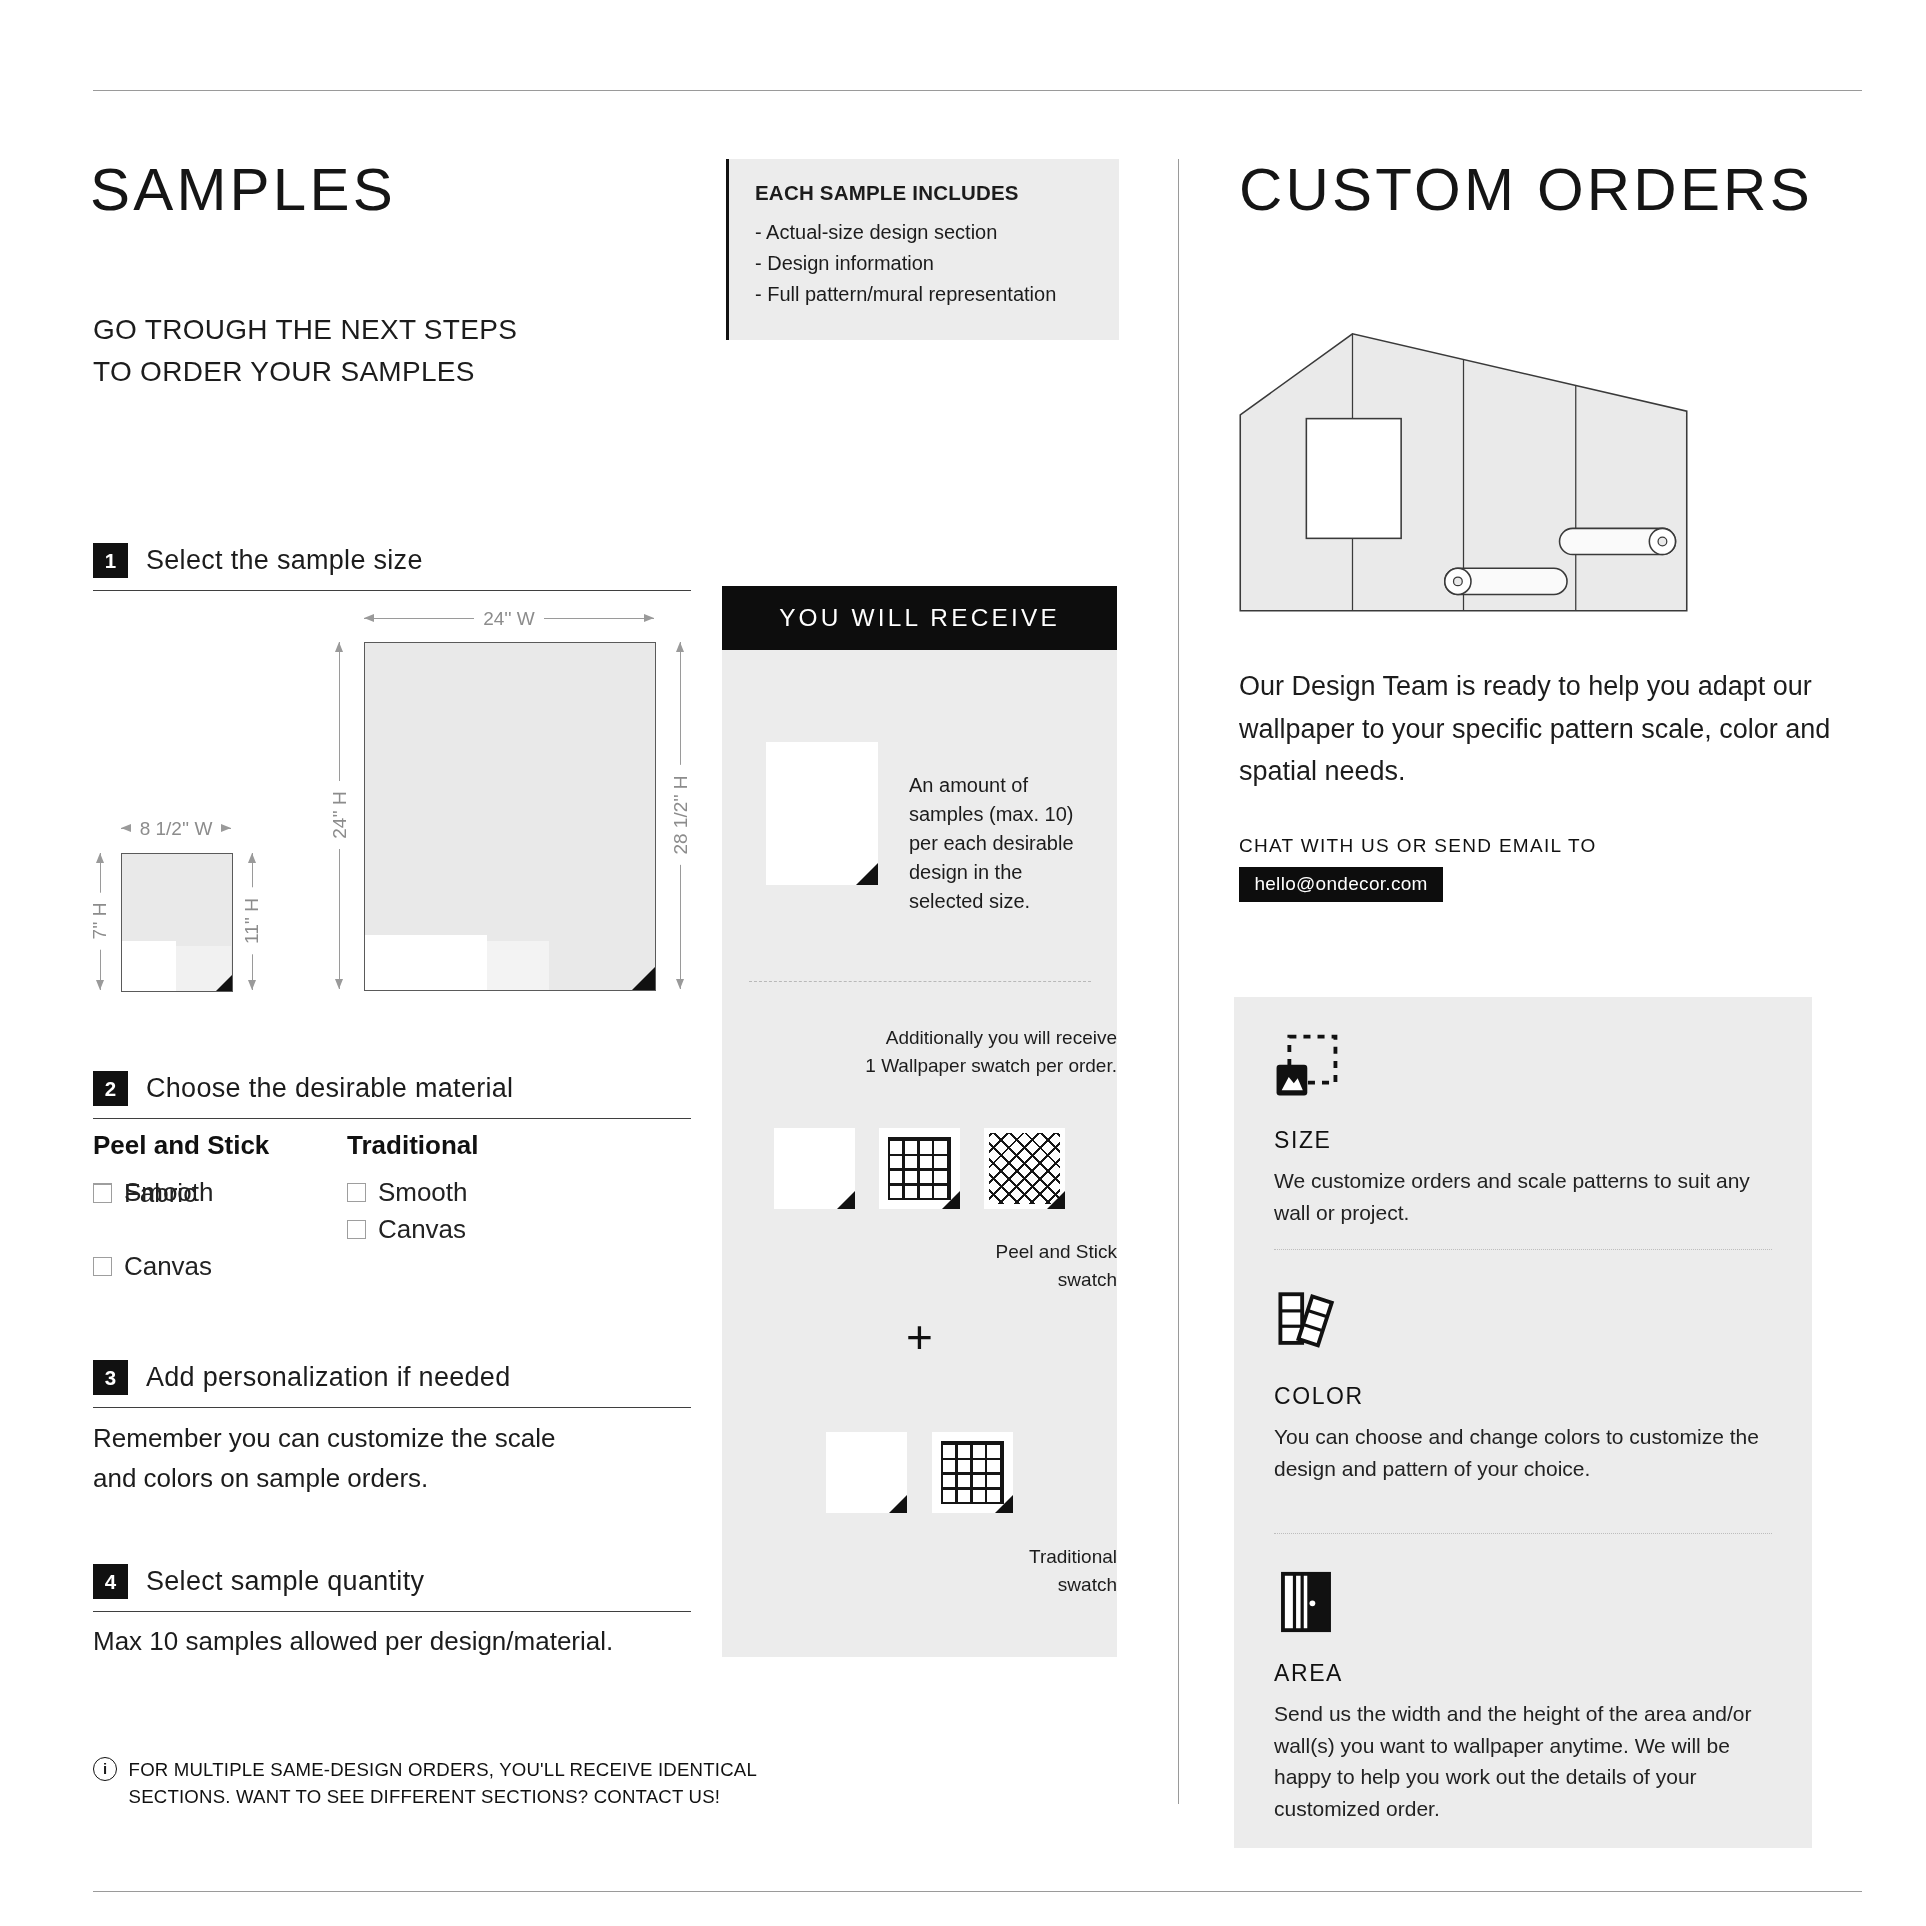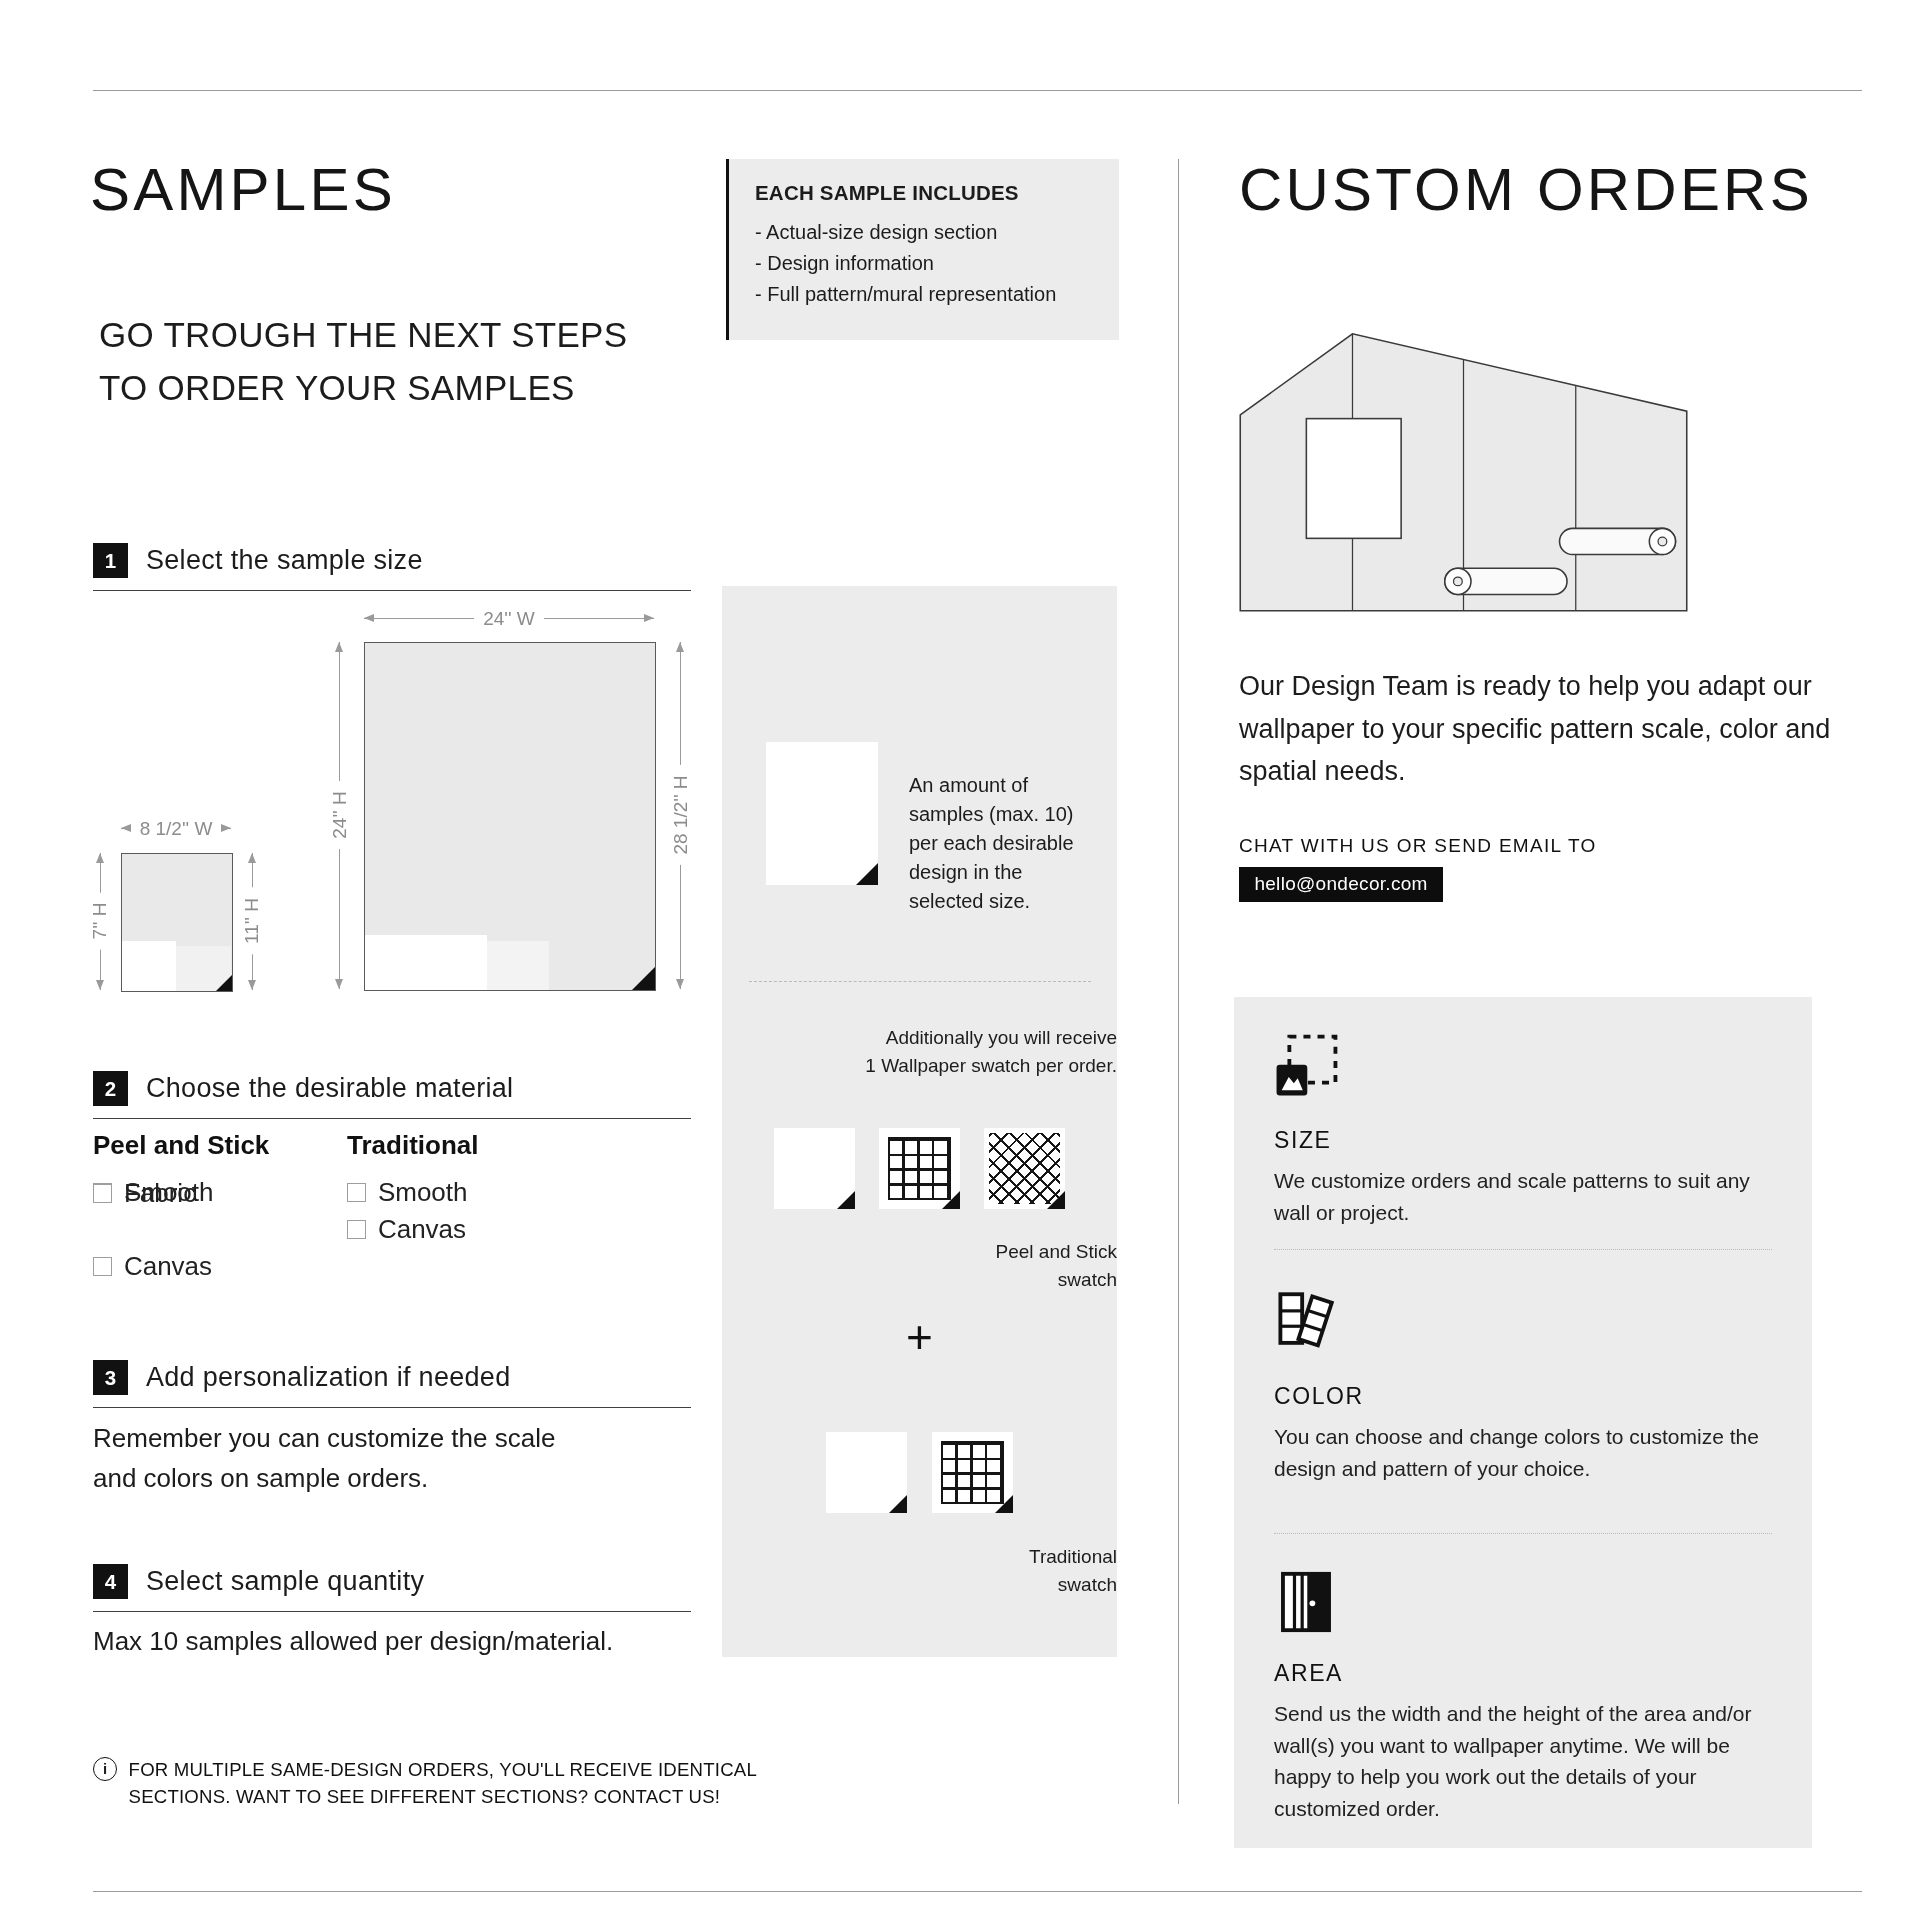--- a/index.html
+++ b/index.html
@@ -87,21 +87,21 @@
 </head>
 <body>
 
 <div class="abs hr" style="left:93px;top:90px;width:1769px;"></div>
 <div class="abs hr" style="left:93px;top:1891px;width:1769px;"></div>
 
 <div class="abs vr" style="left:1178px;top:159px;height:1645px;"></div>
 
 <div class="abs h1" style="left:90px;top:155px;">SAMPLES</div>
 
-<div class="abs" style="left:99px;top:309px;font-size:35px;line-height:1.5;letter-spacing:0.3px;">
+<div class="abs" style="left:93px;top:309px;font-size:28px;line-height:1.5;letter-spacing:0.3px;">
   <div>GO TROUGH THE NEXT STEPS</div>
   <div>TO ORDER YOUR SAMPLES</div>
 </div>
 
 <div class="abs step" style="left:93px;top:543px;">
   <div class="step-num">1</div>
   <div class="step-label">Select the sample size</div>
 </div>
 
 <div class="dim-h" style="left:364px;top:607px;width:290px;">
@@ -182,20 +182,21 @@
 </div>
 
 <div class="abs inc-box" style="left:726px;top:159px;width:393px;">
   <div class="inc-title">EACH SAMPLE INCLUDES</div>
   <div class="inc">- Actual-size design section</div>
   <div class="inc">- Design information</div>
   <div class="inc">- Full pattern/mural representation</div>
 </div>
 
 <div class="abs panel" style="left:722px;top:586px;width:395px;height:1071px;">
+  <div class="receive-header">YOU WILL RECEIVE</div>
 
   <div class="sheet" style="left:44px;top:156px;width:112px;height:143px;"></div>
   <div style="position:absolute;left:187px;top:185px;width:193px;font-size:20px;line-height:1.45;">An amount of samples (max. 10) per each desirable design in the selected size.</div>
 
   <div style="position:absolute;left:27px;top:395px;width:342px;border-top:1.3px dashed #b9b9b9;"></div>
 
   <div class="cap" style="top:438px;">
     <div>Additionally you will receive</div>
     <div>1 Wallpaper swatch per order.</div>
   </div>

